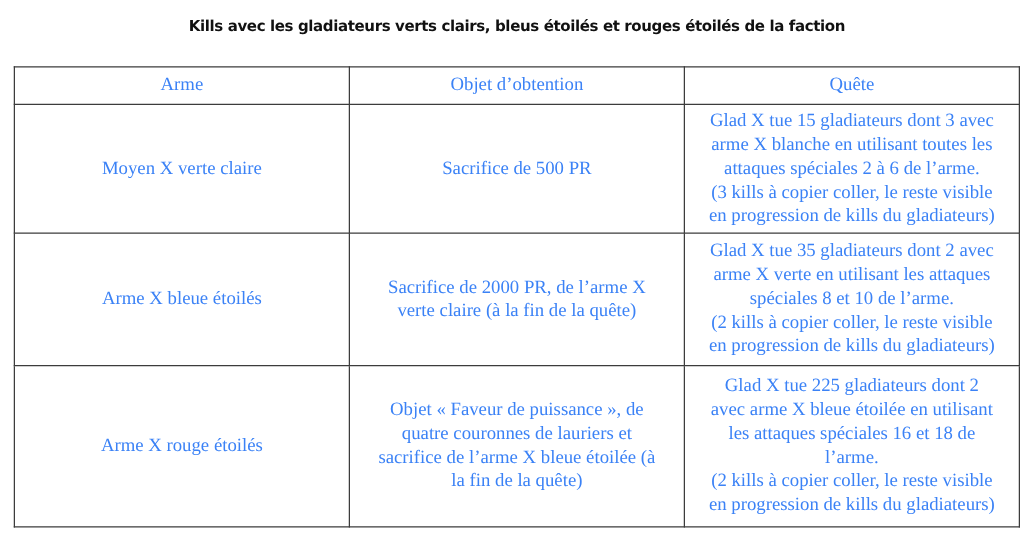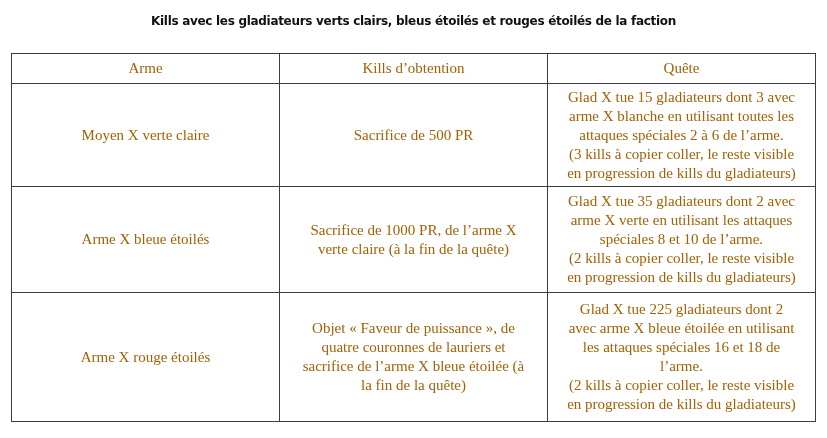--- a/index.html
+++ b/index.html
@@ -28,21 +28,21 @@
   }
   table.kills-table {
     position: absolute;
     left: 11px;
     top: 53px;
     width: 805px;
     border-collapse: collapse;
     table-layout: fixed;
     font-family: "Liberation Serif", serif;
     font-size: 15px;
-    color: #a16207;
+    color: #3b82f6;
     background: #ffffff;
   }
   table.kills-table th,
   table.kills-table td {
     border: 1.5px solid #3c3c3c;
     text-align: center;
     vertical-align: middle;
     padding: 2px 4px;
     font-weight: normal;
     line-height: 19px;
@@ -61,37 +61,37 @@
 <body>
 
 <div class="page">
 
   <h1 class="title">Kills avec les gladiateurs verts clairs, bleus étoilés et rouges étoilés de la faction</h1>
 
   <table class="kills-table">
     <thead>
       <tr class="header-row">
         <th>Arme</th>
-        <th>Kills d’obtention</th>
+        <th>Objet d’obtention</th>
         <th>Quête</th>
       </tr>
     </thead>
     <tbody>
       <tr class="row-1">
         <td>Moyen X verte claire</td>
         <td class="multiline">Sacrifice de 500 PR</td>
         <td class="multiline">Glad X tue 15 gladiateurs dont 3 avec
 arme X blanche en utilisant toutes les
 attaques spéciales 2 à 6 de l’arme.
 (3 kills à copier coller, le reste visible
 en progression de kills du gladiateurs)</td>
       </tr>
       <tr class="row-2">
         <td>Arme X bleue étoilés</td>
-        <td class="multiline">Sacrifice de 1000 PR, de l’arme X
+        <td class="multiline">Sacrifice de 2000 PR, de l’arme X
 verte claire (à la fin de la quête)</td>
         <td class="multiline">Glad X tue 35 gladiateurs dont 2 avec
 arme X verte en utilisant les attaques
 spéciales 8 et 10 de l’arme.
 (2 kills à copier coller, le reste visible
 en progression de kills du gladiateurs)</td>
       </tr>
       <tr class="row-3">
         <td>Arme X rouge étoilés</td>
         <td class="multiline">Objet « Faveur de puissance », de

